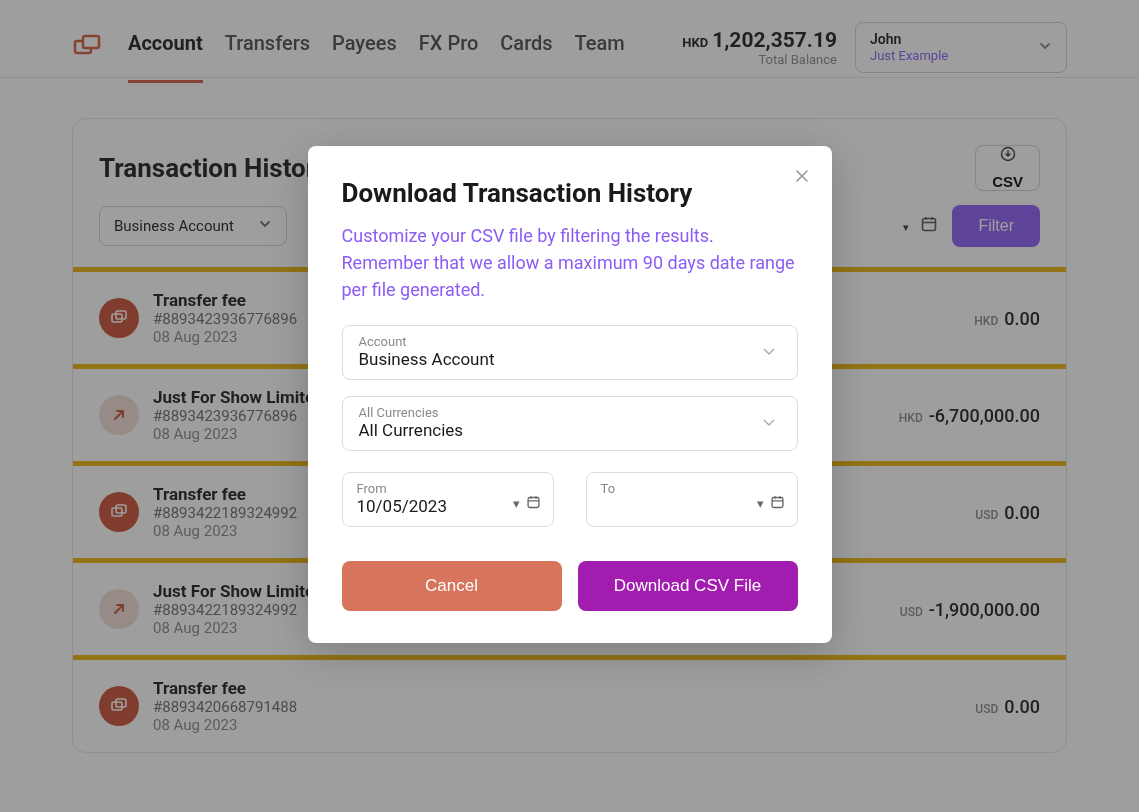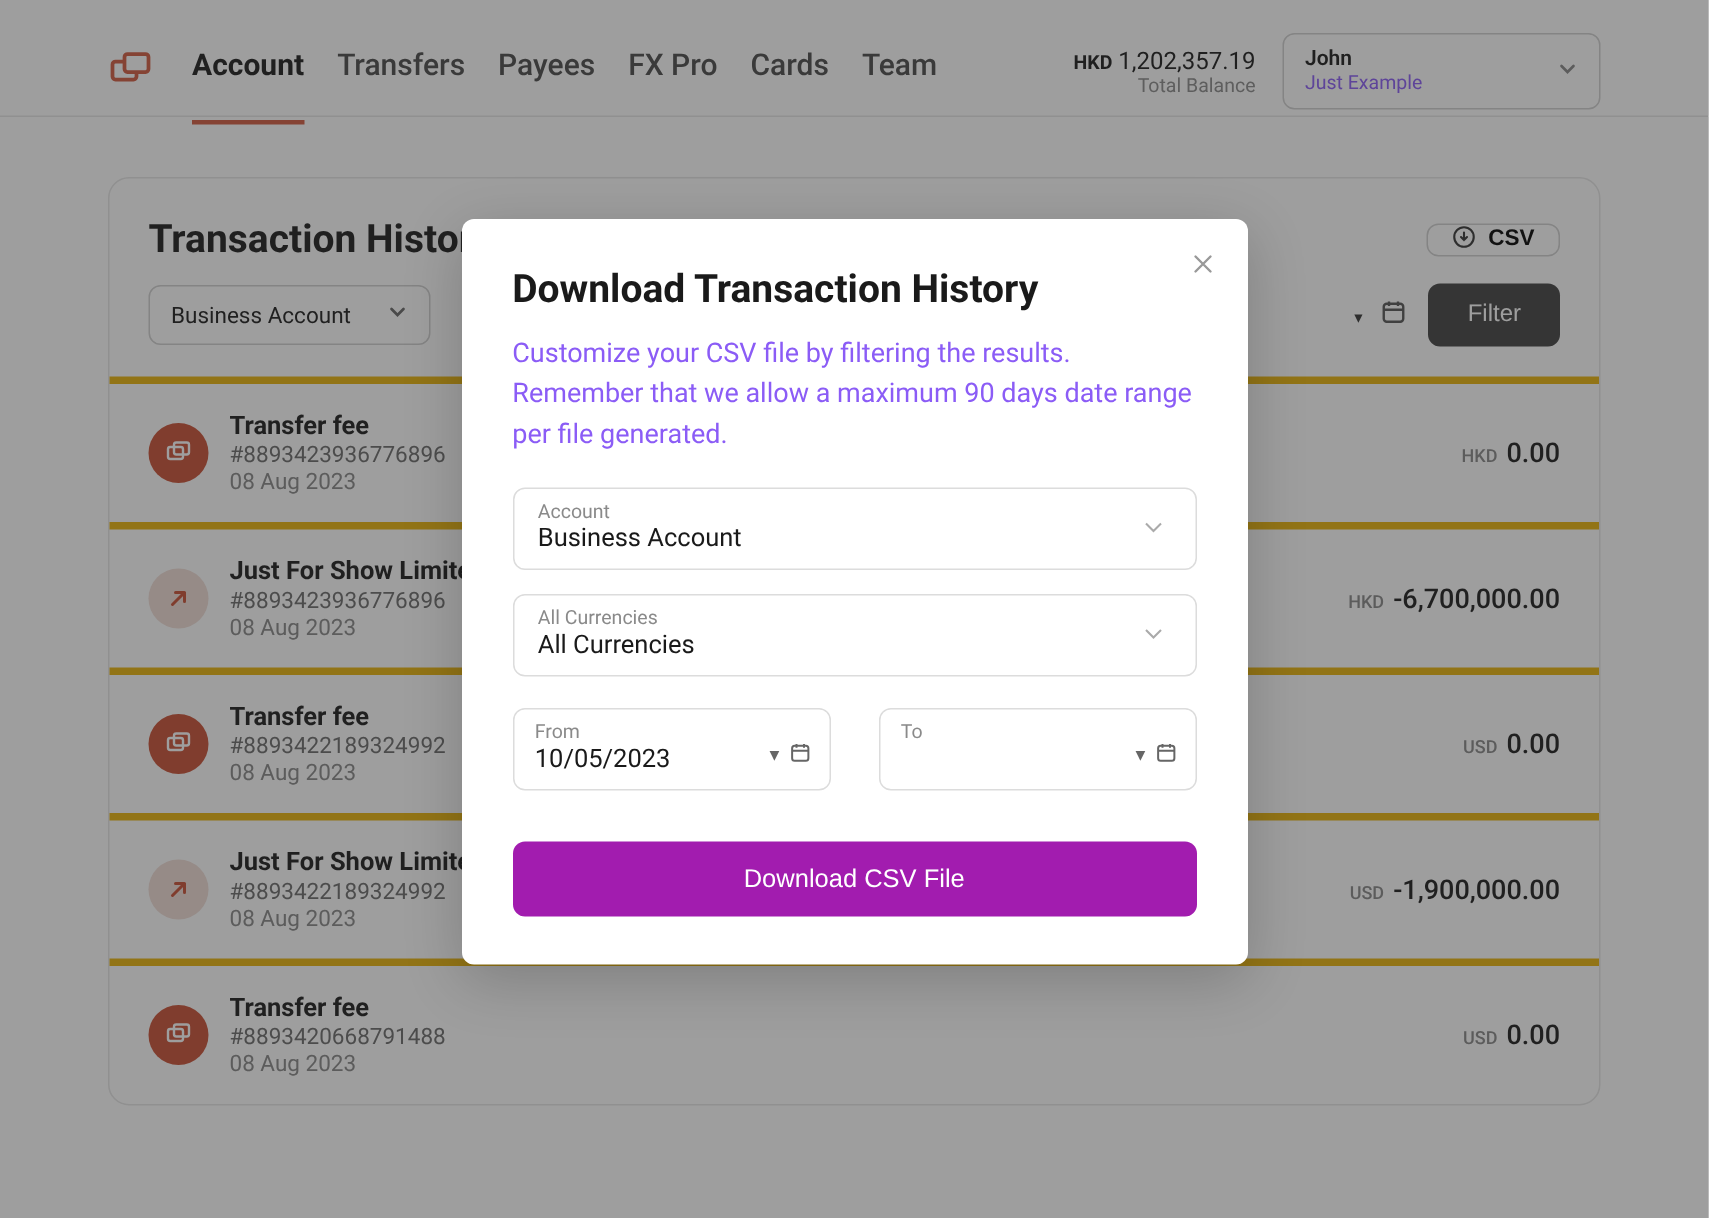--- a/index.html
+++ b/index.html
@@ -43,21 +43,21 @@
     border-bottom: 3px solid #d15a3f;
     padding-bottom: 25px;
   }
   .balance {
     margin-left: auto;
     text-align: right;
     padding-right: 18px;
   }
   .balance-line { display:flex; align-items:baseline; gap:4px; justify-content:flex-end;}
   .balance-ccy { font-size: 13px; font-weight:700; color:#1a1a1a; }
-  .balance-amt { font-size: 16px; font-weight: 400; }
+  .balance-amt { font-size: 21px; font-weight: 700; }
   .balance-lbl { font-size: 13px; color: #8a8a8a; }
   .user-menu {
     border: 1px solid #cfcfcf;
     border-radius: 8px;
     padding: 8px 14px;
     width: 212px;
     display: flex;
     align-items: center;
     justify-content: space-between;
     cursor: pointer;
@@ -80,24 +80,25 @@
     padding: 0 26px 14px 26px;
   }
   .card-title { font-size: 26px; font-weight: 700; }
   .csv-btn {
     border: 1px solid #cfcfcf;
     border-radius: 8px;
     padding: 0 16px;
     font-size: 15px;
     font-weight:600;
     display:flex;
-    align-items:flex-start;
+    align-items:center;
     gap:8px;
     cursor:pointer;
     background:#fff;
+    flex-direction:column;
   }
   .filters {
     display: flex;
     align-items: center;
     gap: 14px;
     padding: 0 26px 20px 26px;
   }
   .select {
     border: 1px solid #cfcfcf;
     border-radius: 8px;
@@ -113,21 +114,21 @@
   .date-sel {
     display:flex;
     align-items:center;
     gap:8px;
     font-size:15px;
     color:#555;
     cursor:pointer;
   }
   .tiny-tri::before { content:"▾"; font-size:11px; margin-right:4px; color:#333;}
   .filter-btn {
-    background: #404040;
+    background: #8b5cf6;
     color: #fff;
     border: none;
     border-radius: 8px;
     padding: 12px 26px;
     font-size: 16px;
     font-weight: 500;
     cursor: pointer;
   }
   .tx {
     display: flex;
@@ -449,16 +450,17 @@
             <svg width="15" height="15" viewBox="0 0 18 18">
                 <rect x="2.5" y="3.5" width="13" height="12" rx="2" stroke="#666" stroke-width="1.6" fill="none"></rect>
                 <path d="M2.5 7.5h13M6 2v3M12 2v3" stroke="#666" stroke-width="1.6"></path>
               </svg>
           </span>
         </span>
       </div>
     </div>
 
     <div class="modal-actions">
+      <button class="btn btn-secondary">Cancel</button>
       <button class="btn btn-primary">Download CSV File</button>
     </div>
   </div>
 </div>
 
 </body></html>

